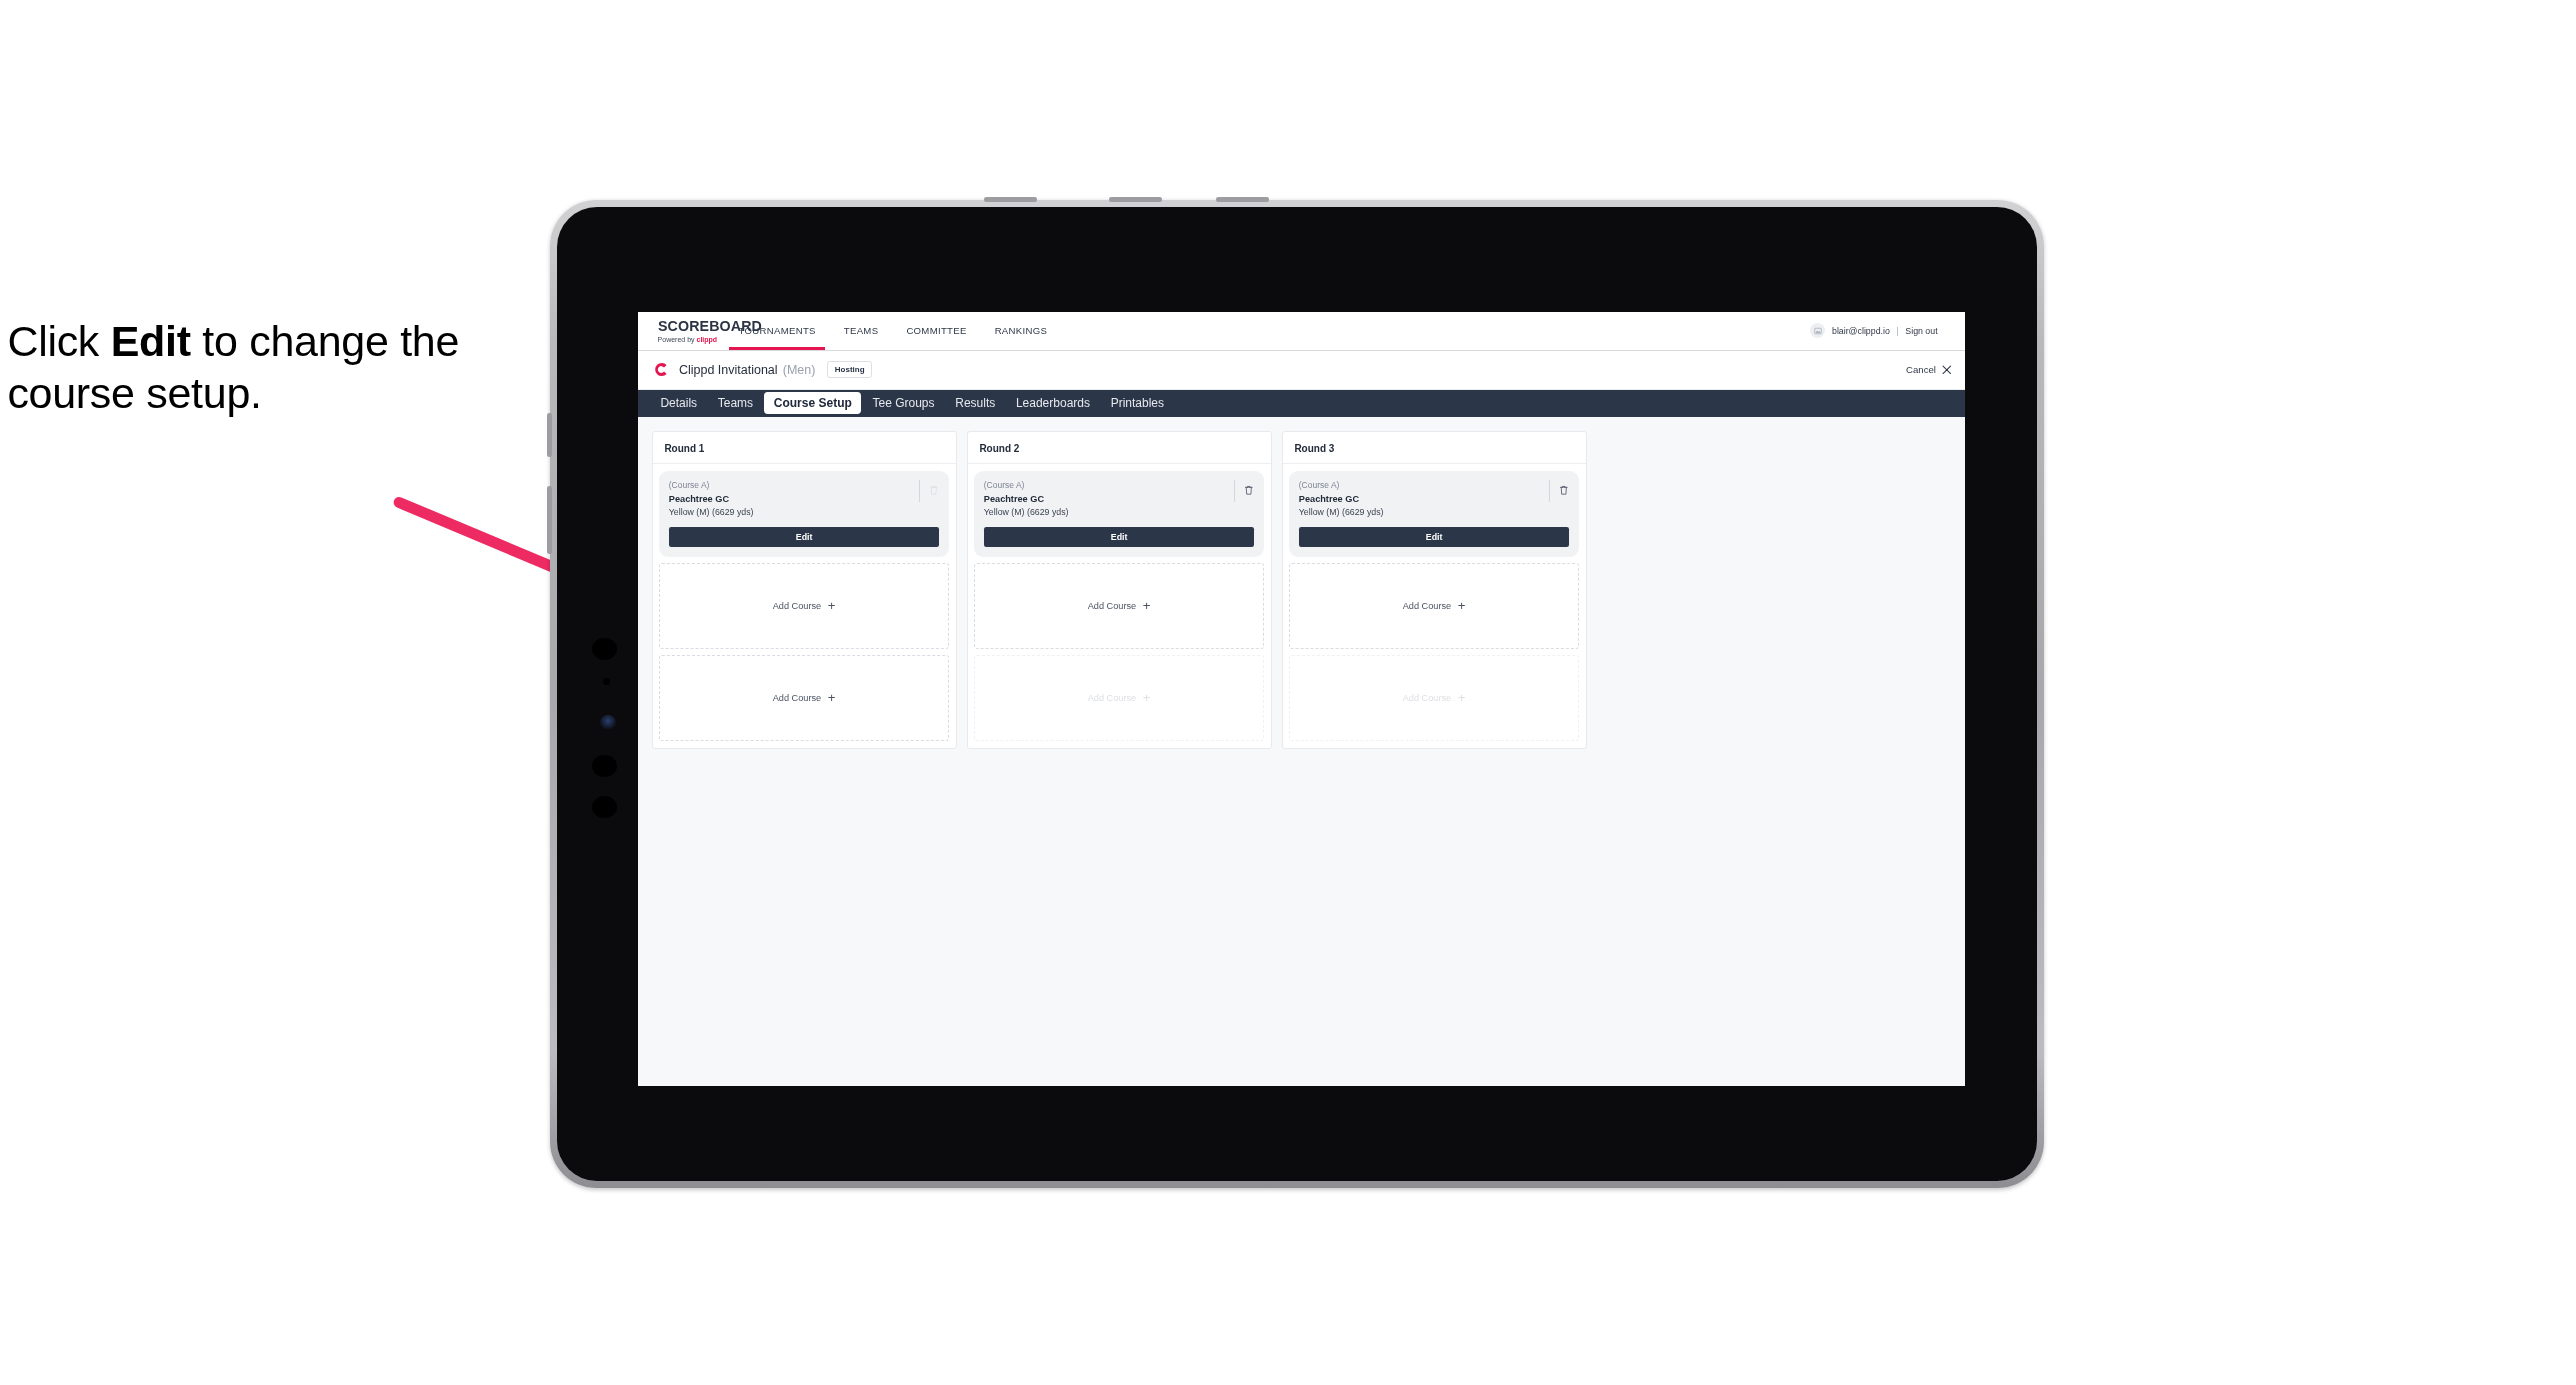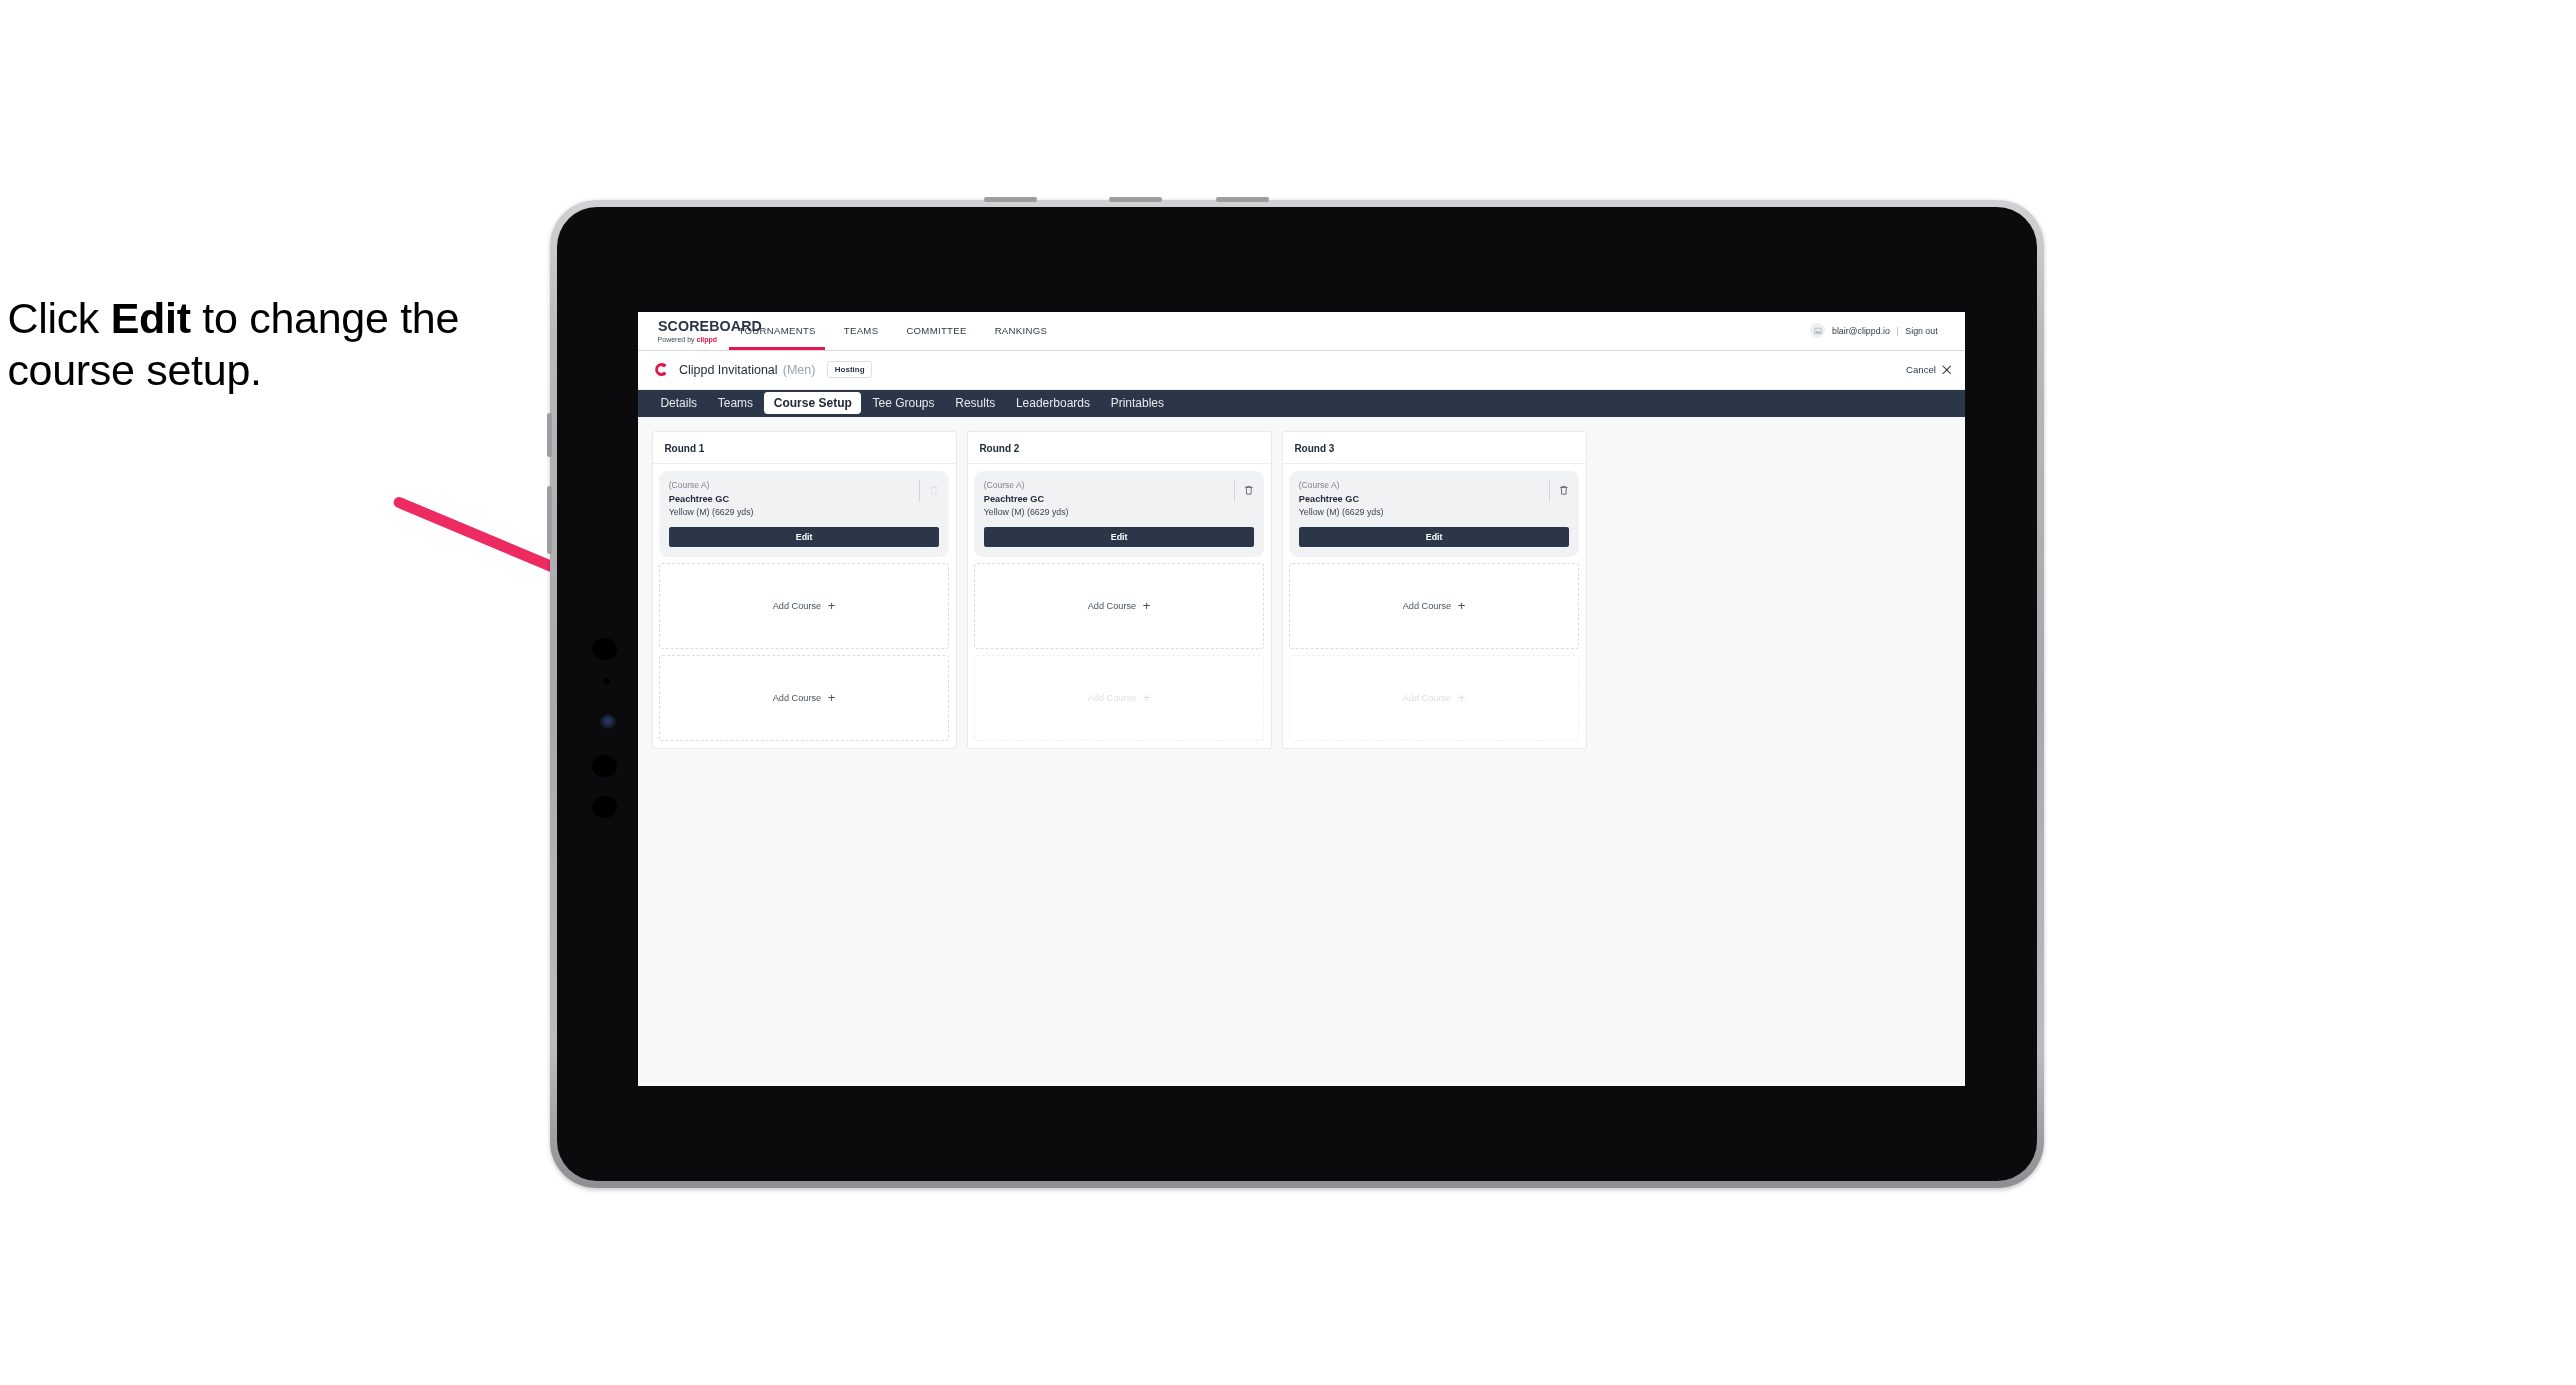--- a/index.html
+++ b/index.html
@@ -12,21 +12,21 @@
     height: 1386px;
     position: relative;
     overflow: hidden;
     font-family: "Liberation Sans", sans-serif;
   }
 
   
   #annotation {
     position: absolute;
     left: 7.4px;
-    top: 292px;
+    top: 315px;
     width: 456px;
     font-size: 43px;
     line-height: 1.22;
     color: #000000;
     font-family: "Liberation Sans", sans-serif;
     letter-spacing: -0.3px;
   }
   #annotation b { font-weight: 700; }
 
   #arrow-svg {

